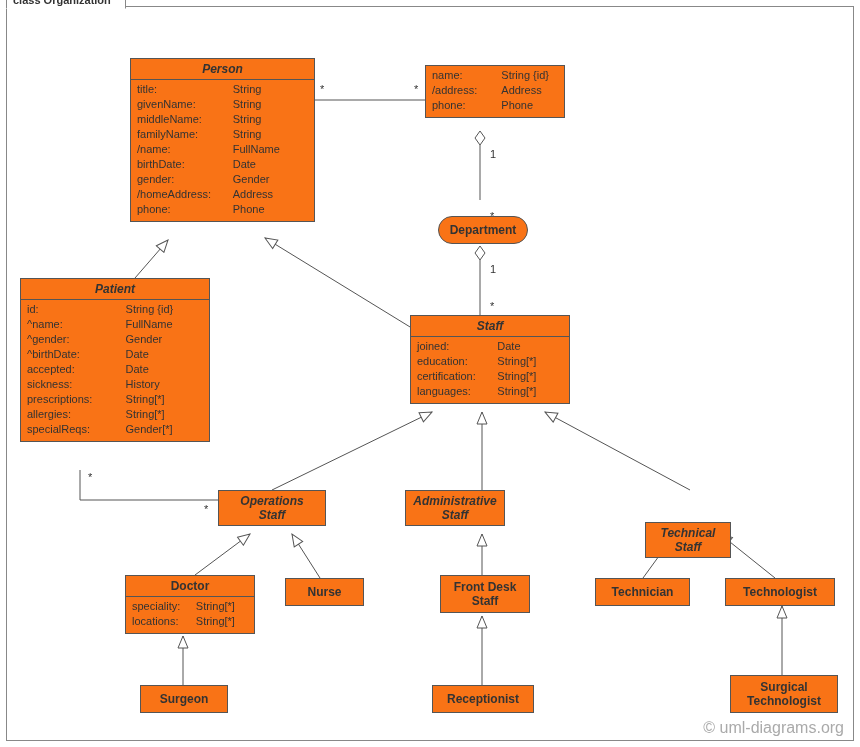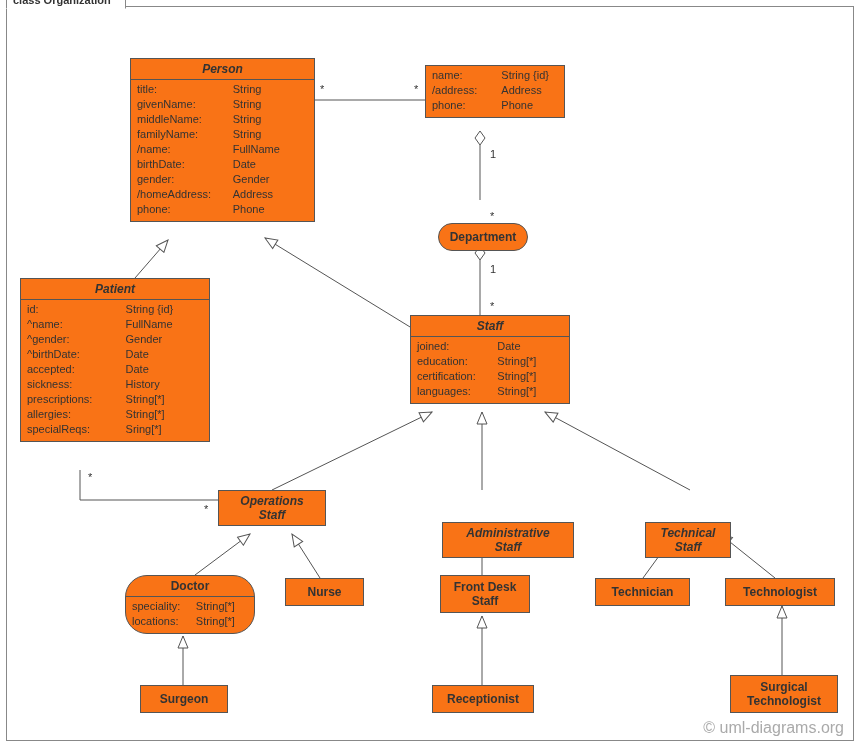--- a/index.html
+++ b/index.html
@@ -201,21 +201,21 @@
           <span class="k">/address:</span>
           <span class="v">Address</span>
         </div>
       <div class="row">
           <span class="k">phone:</span>
           <span class="v">Phone</span>
         </div>
     </div>
   </div>
 
-  <div class="box" style="left:438px; top:223px; width:90px;border-radius:14px;">
+  <div class="box" style="left:438px; top:216px; width:90px;border-radius:14px;">
     <div class="simple-hdr">Department</div>
   </div>
 
   <div class="box" style="left:20px; top:278px; width:190px;">
     <div class="hdr">Patient</div>
     <div class="body">
       <div class="row">
           <span class="k">id:</span>
           <span class="v">String {id}</span>
         </div>
@@ -242,21 +242,21 @@
       <div class="row">
           <span class="k">prescriptions:</span>
           <span class="v">String[*]</span>
         </div>
       <div class="row">
           <span class="k">allergies:</span>
           <span class="v">String[*]</span>
         </div>
       <div class="row">
           <span class="k">specialReqs:</span>
-          <span class="v">Sring[*]</span>
+          <span class="v">Gender[*]</span>
         </div>
     </div>
   </div>
 
   <div class="box small" style="left:410px; top:315px; width:160px;">
     <div class="hdr">Staff</div>
     <div class="body">
       <div class="row">
           <span class="k">joined:</span>
           <span class="v">Date</span>
@@ -276,35 +276,35 @@
     </div>
   </div>
 
   <div class="box" style="left:218px; top:490px; width:108px;">
     <div class="hdr no-border" style="font-style:italic;">
       <span>Operations</span><br>
       <span>Staff</span>
     </div>
   </div>
 
-  <div class="box" style="left:442px; top:490px; width:132px;margin-top:32px;">
+  <div class="box" style="left:405px; top:490px; width:100px;">
     <div class="hdr no-border" style="font-style:italic;">
       <span>Administrative</span><br>
       <span>Staff</span>
     </div>
   </div>
 
   <div class="box" style="left:645px; top:494px; width:86px;margin-top:28px;">
     <div class="hdr no-border" style="font-style:italic;">
       <span>Technical</span><br>
       <span>Staff</span>
     </div>
   </div>
 
-  <div class="box small" style="left:125px; top:575px; width:130px;border-radius:22px;">
+  <div class="box small" style="left:125px; top:575px; width:130px;">
     <div class="hdr" style="font-style:normal;">Doctor</div>
     <div class="body">
       <div class="row">
           <span class="k">speciality:</span>
           <span class="v">String[*]</span>
         </div>
       <div class="row">
           <span class="k">locations:</span>
           <span class="v">String[*]</span>
         </div>

